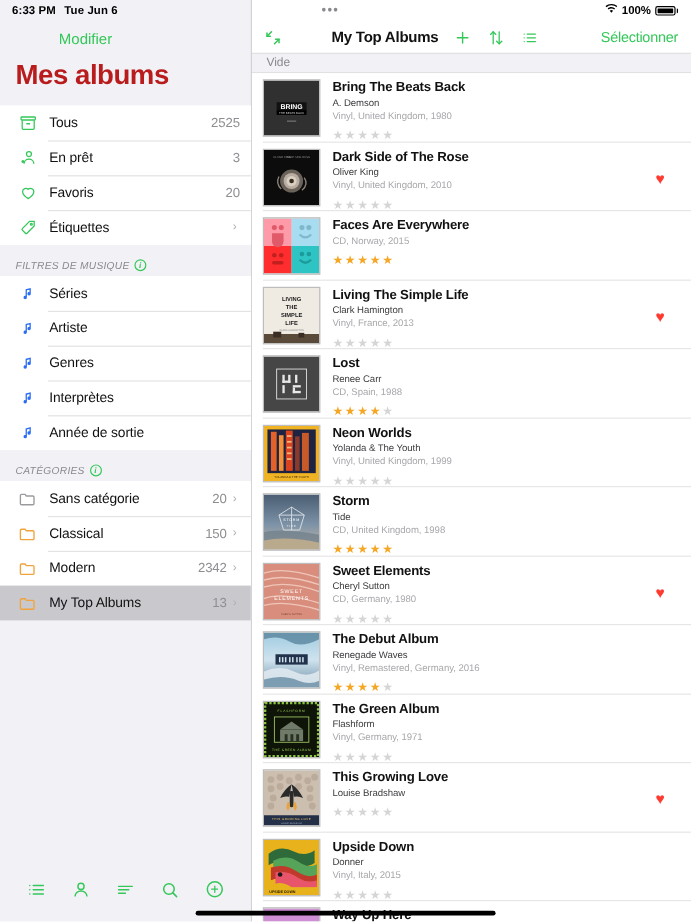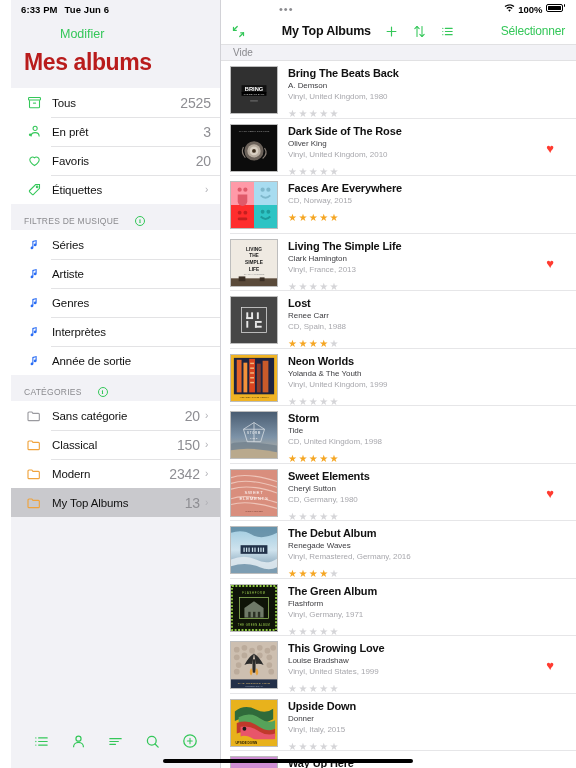--- a/index.html
+++ b/index.html
@@ -3,21 +3,21 @@
 <meta charset="utf-8">
 <style>
   * { margin:0; padding:0; box-sizing:border-box; }
   html,body {
     width:576px; height:768px;
     font-family:"Liberation Sans", sans-serif;
     background:#ffffff;
     overflow:hidden;
     -webkit-font-smoothing:antialiased;
   }
-  .screen { position:relative; width:576px; height:768px; display:flex;padding-left:11px; }
+  .screen { position:relative; width:576px; height:768px; display:flex; }
 
   
   .sidebar {
     width:210px; height:768px;
     background:#f2f2f6;
     display:flex; flex-direction:column;
     position:relative;
     border-right:1px solid #d2d2d7;
   }
   .statusbar {
@@ -45,27 +45,28 @@
   }
   .sb-row + .sb-row::before {
     content:""; position:absolute; left:40px; right:0; top:0;
     height:1px; background:#e3e3e5;
   }
   .sb-row.selected { background:#c9c9cd; }
   .sb-row.selected::before { background:transparent; }
   .sb-ico { width:22px; flex:0 0 22px; display:flex; align-items:center; justify-content:center; }
   .sb-ico svg { display:block; }
   .sb-label { flex:1; font-size:11.5px; color:#111; padding-left:7px; letter-spacing:-0.1px; }
-  .sb-count { font-size:14px; color:#8e8e93; letter-spacing:-0.1px; }
+  .sb-count { font-size:11px; color:#8e8e93; letter-spacing:-0.1px; }
   .sb-chev { font-size:10px; color:#b0b0b5; margin-left:5px; width:6px; }
   .sb-section {
     padding:12px 13px 4px 13px;
     font-size:8.5px; color:#8a8a8e; letter-spacing:0.25px;
-    display:flex; align-items:center; gap:16px;
+    display:flex; align-items:center; gap:4px;
     background:#f2f2f6;
+    font-style:italic;
   }
   .info-badge {
     width:10px;height:10px;border-radius:50%;
     border:1px solid #34c759; color:#34c759;
     font-size:7px; line-height:8px; text-align:center; font-weight:bold;
     font-family:"Liberation Serif", serif;
   }
   .sb-spacer { flex:1; background:#f2f2f6; }
   .sb-toolbar {
     height:48px; background:#f2f2f6;
@@ -74,21 +75,21 @@
   }
   .tb-ico { color:#34c759; display:flex; align-items:center; justify-content:center; width:28px;height:28px; }
 
   
   .main { flex:1; height:768px; background:#fff; display:flex; flex-direction:column; position:relative; }
   .main-status {
     height:18px; display:flex; align-items:center;
     padding:0 11px 0 0; justify-content:space-between;
   }
   .dots { font-size:11px; color:#8a8a8e; letter-spacing:1px; margin-left:58px; line-height:8px; }
-  .battery-wrap { display:flex; align-items:flex-start; gap:3px; font-size:9.5px; font-weight:bold; color:#000; }
+  .battery-wrap { display:flex; align-items:center; gap:3px; font-size:9.5px; font-weight:bold; color:#000; }
   .batt-body {
     width:17px;height:8.5px;border:1px solid #000;border-radius:2px;
     padding:1px; display:flex;
   }
   .batt-fill { background:#000; width:100%; border-radius:0.5px; }
   .batt-tip { width:1.5px;height:3.5px;background:#000;border-radius:0 1px 1px 0; margin-left:-2px;}
 
   .navbar {
     height:26px; display:flex; align-items:center;
     padding:0 11px 0 10px; gap:0;
@@ -715,21 +716,20 @@
                 <path d="M27 27 q3 5 0 8 q-3-4 0-8z"></path>
               </g>
               <rect x="0" y="39" width="48" height="9" fill="#233048"></rect>
               <text x="24" y="43.4" font-size="2.6" fill="#f0c56a" text-anchor="middle" font-family="Liberation Sans" letter-spacing="0.4">THIS GROWING LOVE</text>
               <text x="24" y="46.5" font-size="1.9" fill="#9aa8bd" text-anchor="middle" font-family="Liberation Sans">LOUISE BRADSHAW</text>
             </svg>
         </div>
         <div class="info">
           <div class="a-title">This Growing Love</div>
           <div class="a-artist">Louise Bradshaw</div>
-          <div class="a-meta">Vinyl, United States, 1999</div>
           <div class="stars"><span class="">★</span><span class="">★</span><span class="">★</span><span class="">★</span><span class="">★</span></div>
         </div>
         <span class="heart">♥</span>
       </div>
 
       <div class="row">
         <div class="cover">
           <svg viewBox="0 0 48 48">
               <rect width="48" height="48" fill="#e8b21c"></rect>
               <g>

